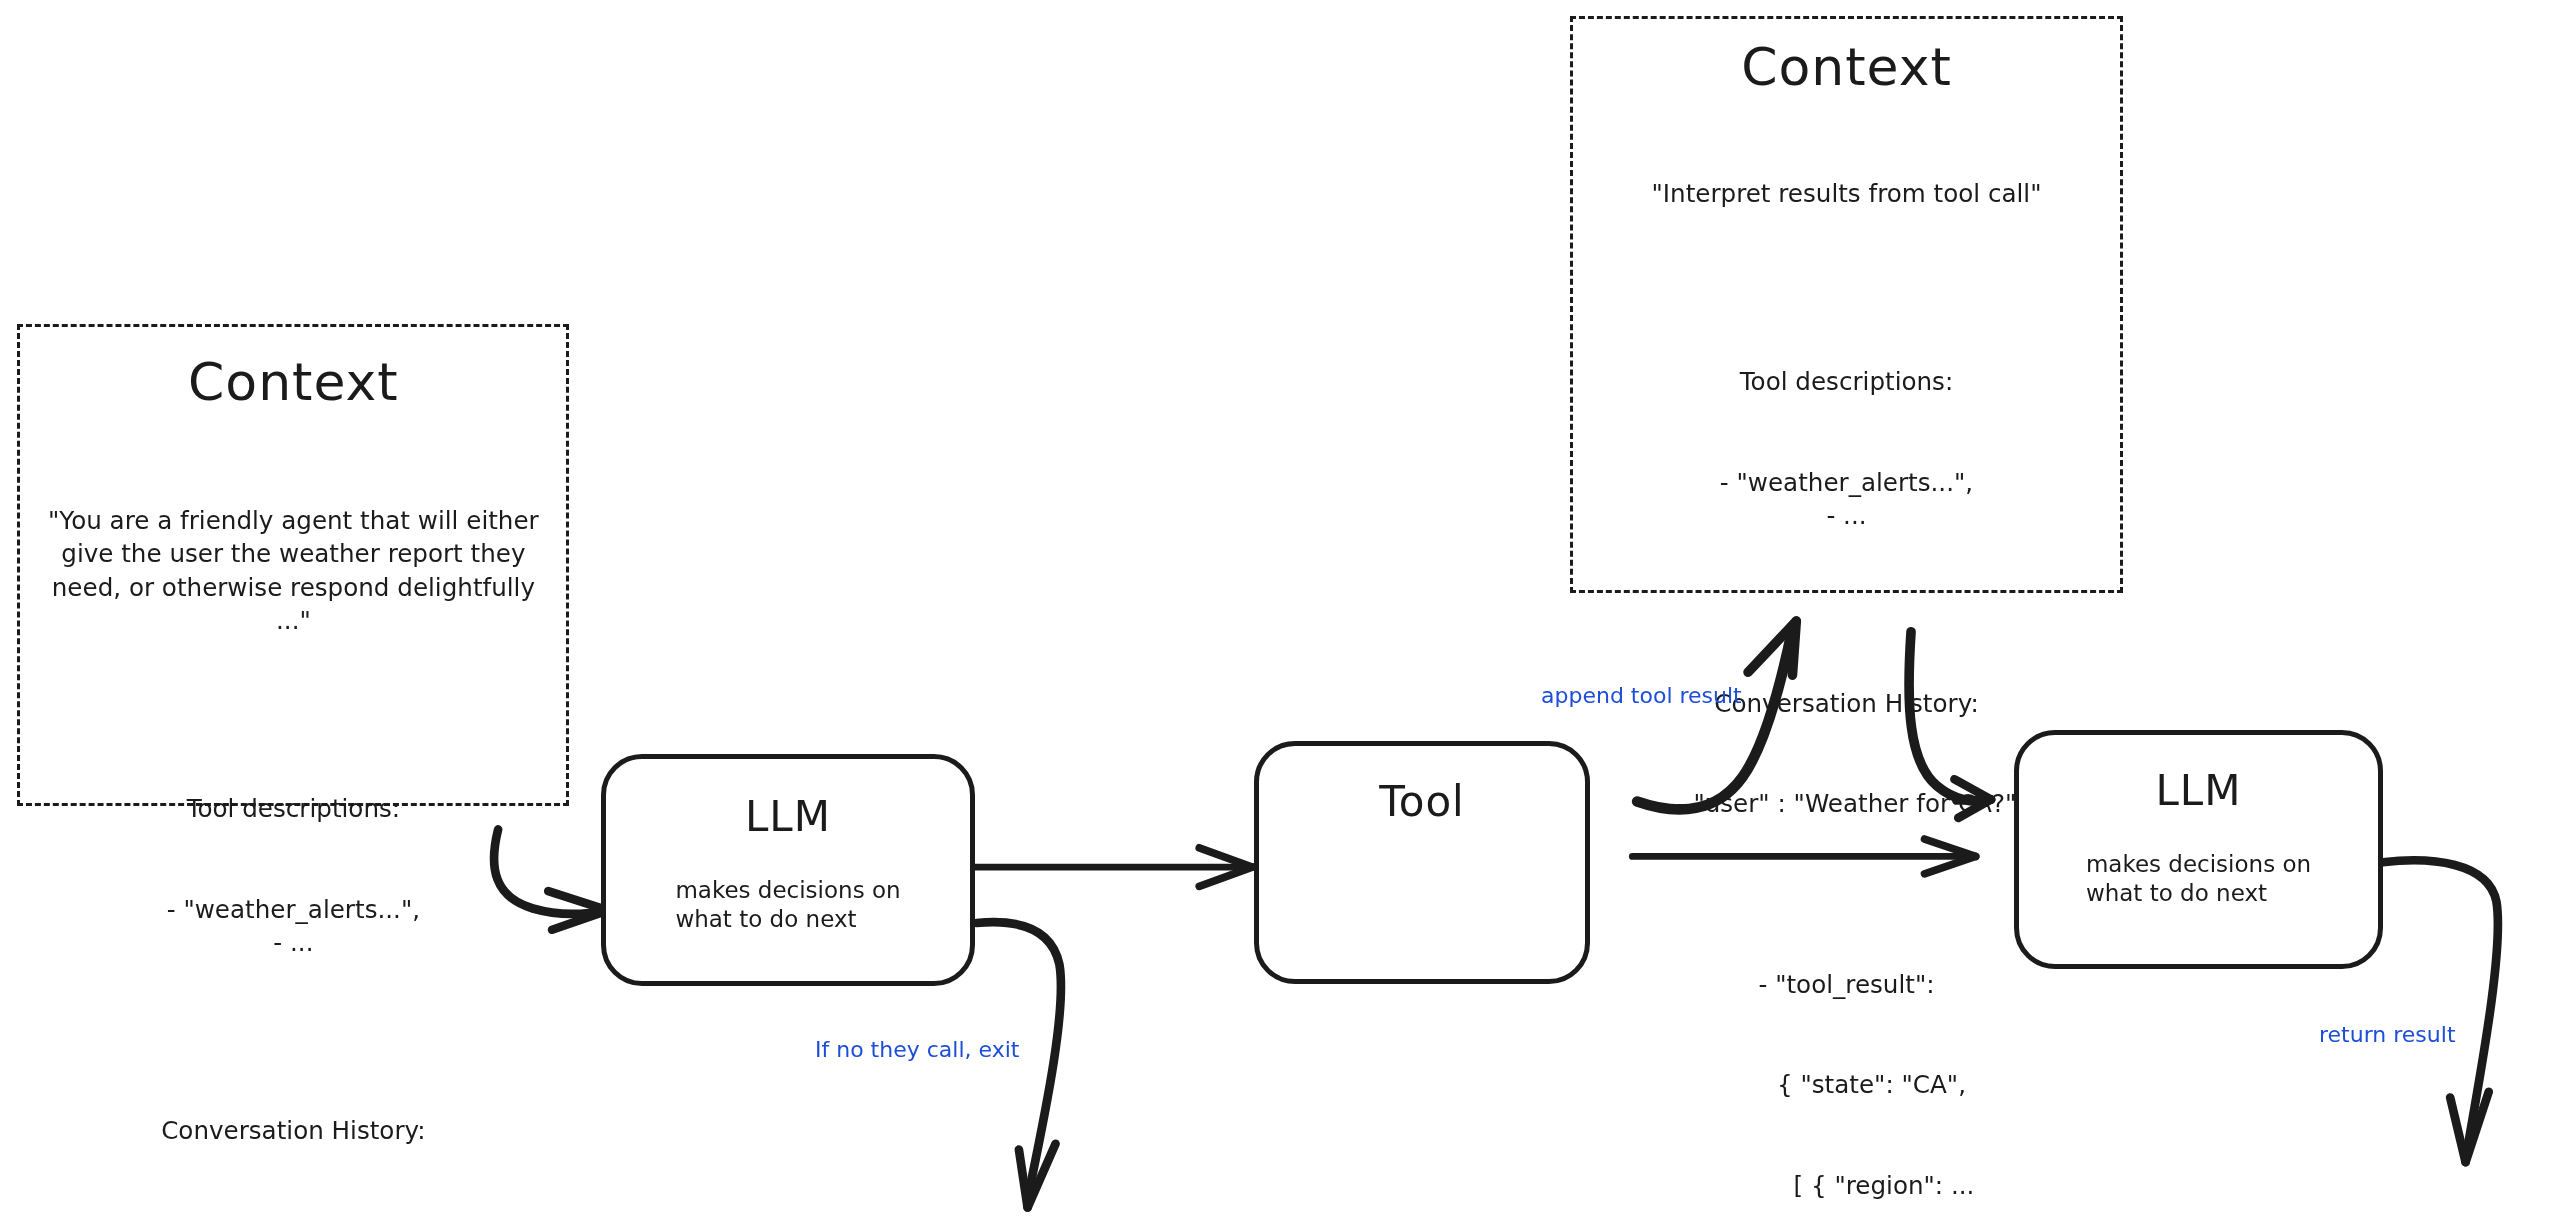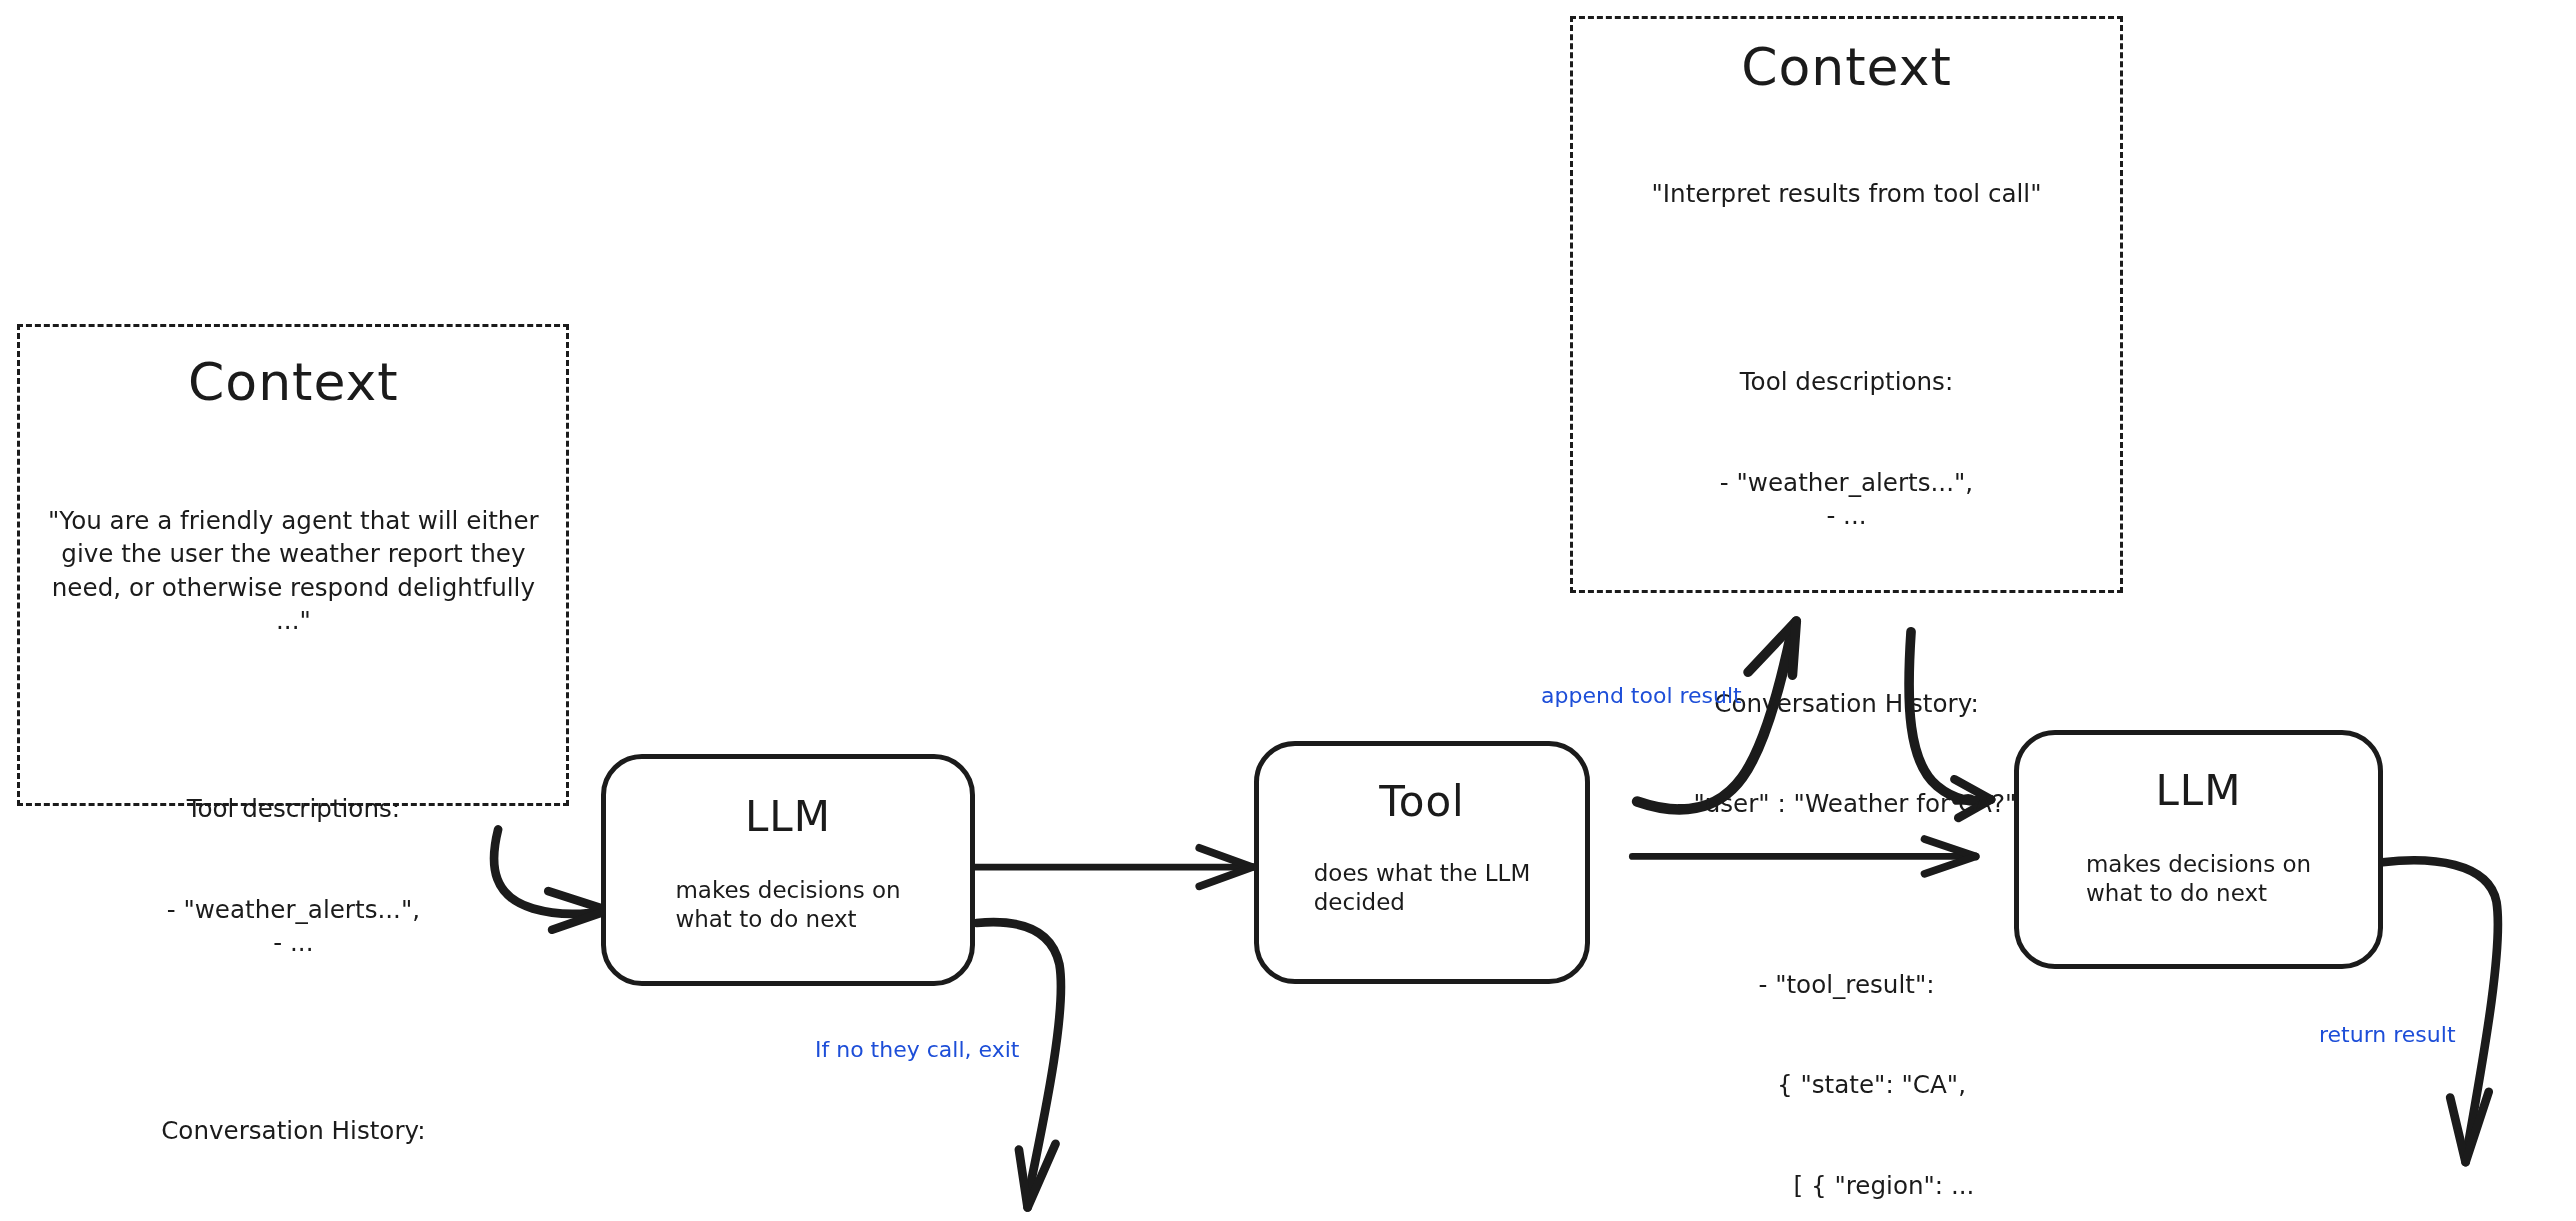--- a/index.html
+++ b/index.html
@@ -215,22 +215,20 @@
   </div>
 
   <div class="node" id="node-llm1">
     <div class="node-title">LLM</div>
     <div class="node-sub">makes decisions on
 what to do next</div>
   </div>
 
   <div class="node" id="node-tool">
     <div class="node-title">Tool</div>
-    <div class="node-sub">does what the LLM
-decided</div>
   </div>
 
   <div class="node" id="node-llm2">
     <div class="node-title">LLM</div>
     <div class="node-sub">makes decisions on
 what to do next</div>
   </div>
 
   <div class="edge-label" id="lbl-exit">If no they call, exit</div>
   <div class="edge-label" id="lbl-append">append tool result</div>

